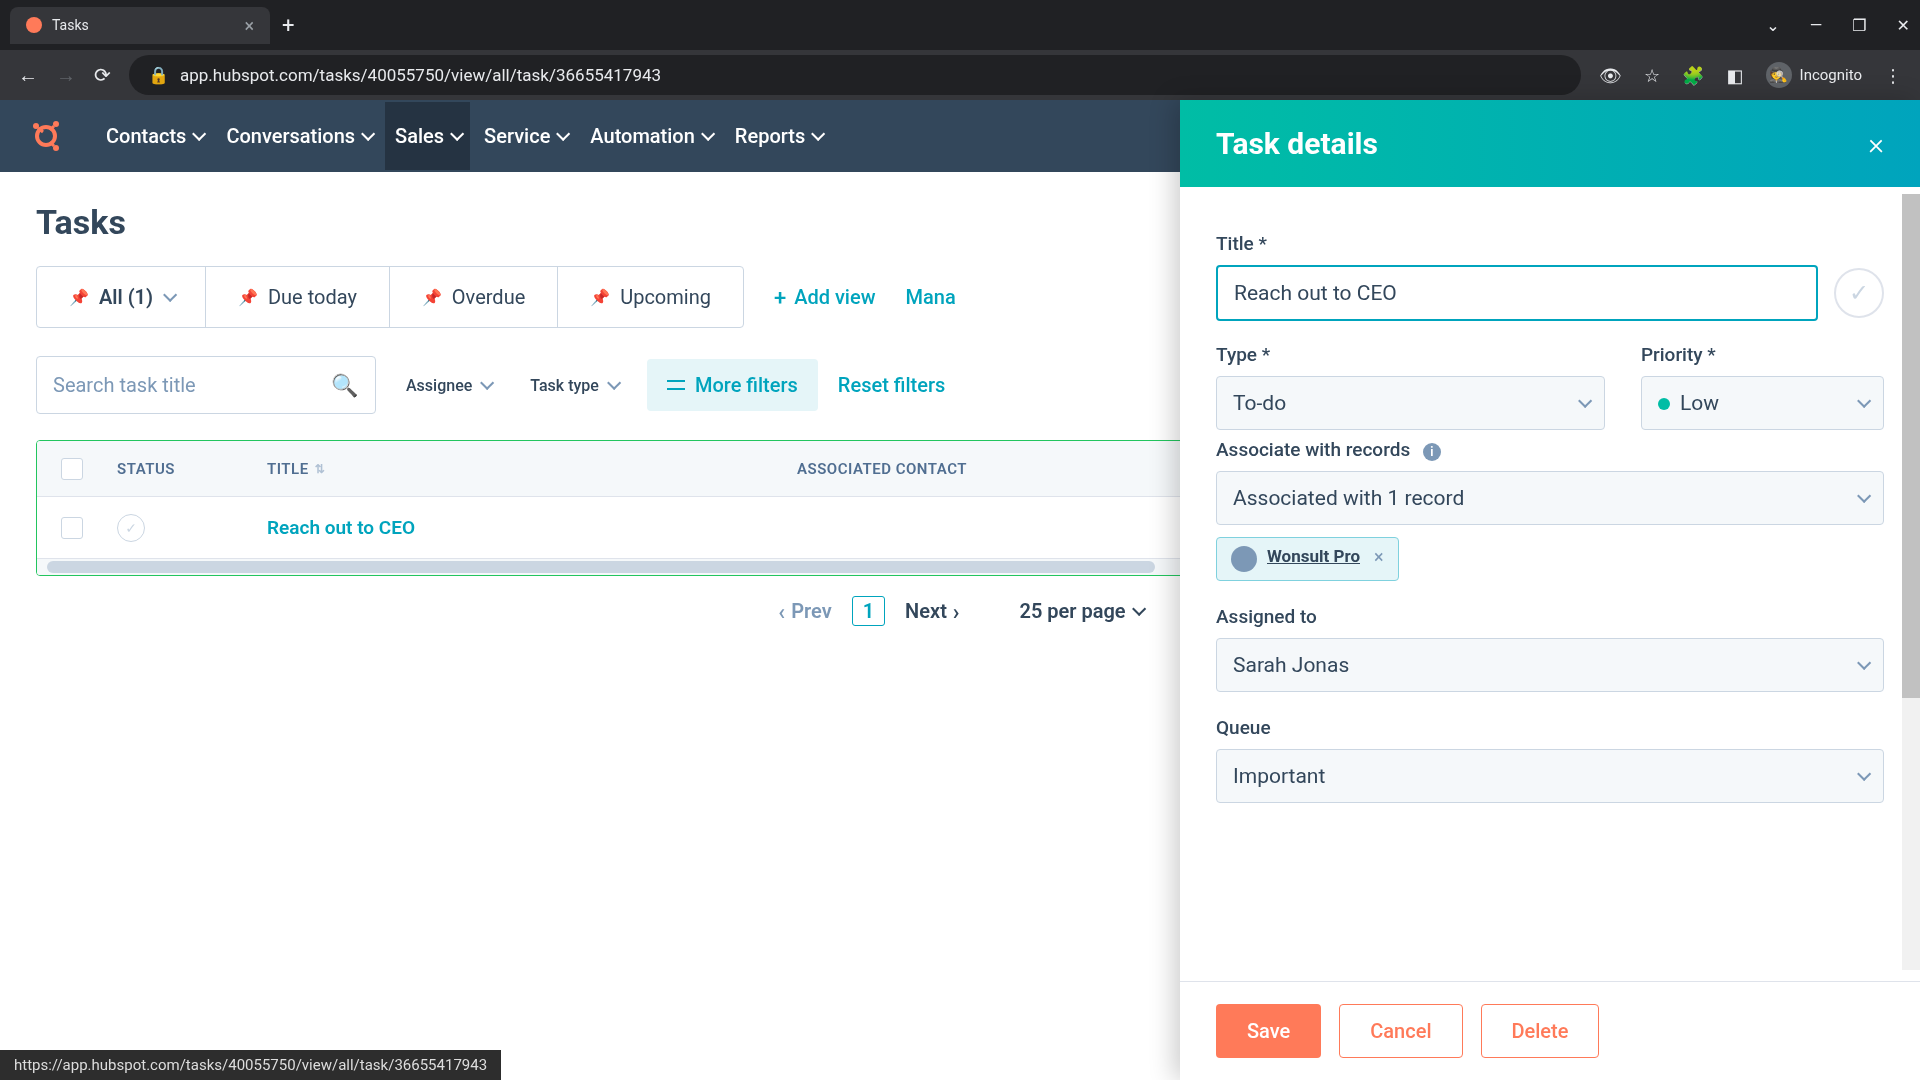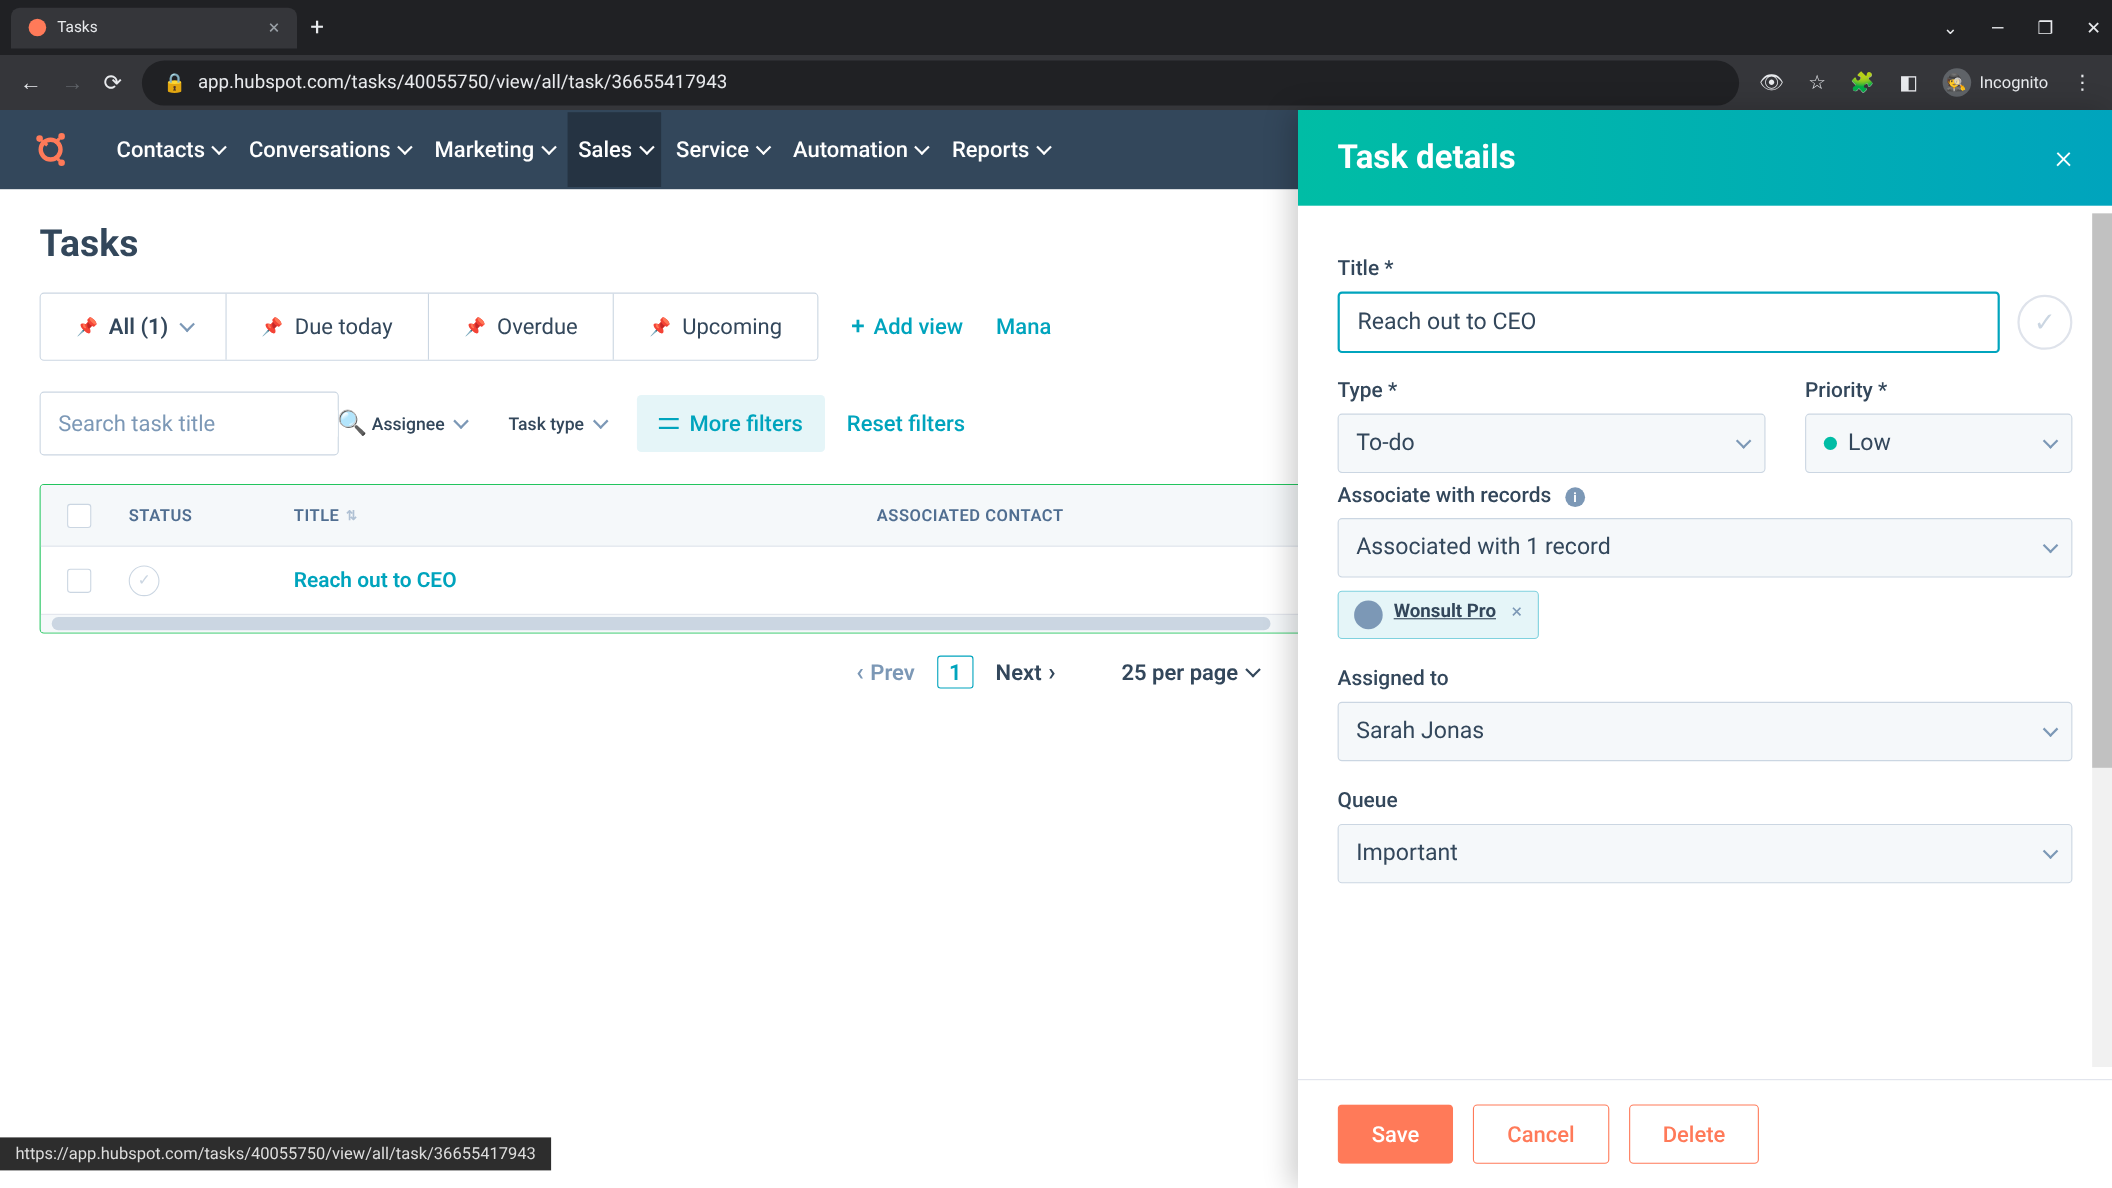--- a/index.html
+++ b/index.html
@@ -34,21 +34,21 @@
 .view-tab:last-child{border-right:none}
 .view-tab.active{font-weight:600}
 .pin-icon{color:#7c98b6;font-size:16px}
 .view-tab .caret-d{color:#7c98b6}
 .tabs-extra{display:flex;align-items:center;gap:30px;margin-left:30px}
 .add-view{color:#00a4bd;font-size:20px;font-weight:500;display:flex;align-items:center;gap:8px;cursor:pointer}
 .plus-ic{font-size:22px}
 .manage-link{color:#00a4bd;font-size:20px;font-weight:500;cursor:pointer}
 .tabs-line{display:flex;align-items:center}
 .filter-row{display:flex;align-items:center;gap:20px;margin-top:28px}
-.search-box{border:1px solid #cbd6e2;border-radius:4px;display:flex;align-items:center;padding:0 16px;height:58px;width:272px}
+.search-box{border:1px solid #cbd6e2;border-radius:4px;display:flex;align-items:center;padding:0 16px;height:58px;width:340px}
 .search-box input{border:none;outline:none;font-size:20px;flex:1;color:#33475b}
 .search-box input::placeholder{color:#7c98b6}
 .search-ic{color:#00a4bd;font-size:22px}
 .filter-dd{color:#33475b;font-size:16px;font-weight:500;display:flex;align-items:center;gap:8px;cursor:pointer;padding:0 10px}
 .filter-dd .caret-d{color:#7c98b6}
 .more-filters{background:#e5f5f8;color:#00a4bd;padding:14px 20px;border-radius:4px;font-size:20px;font-weight:500;display:flex;align-items:center;gap:10px;cursor:pointer}
 .sliders-ic{display:inline-block;width:18px;height:14px;position:relative}
 .sliders-ic::before,.sliders-ic::after{content:"";position:absolute;left:0;right:0;height:2px;background:#00a4bd}
 .sliders-ic::before{top:2px}
 .sliders-ic::after{bottom:2px}
@@ -91,21 +91,21 @@
 .fld-block{margin-bottom:24px}
 .info-ic{display:inline-flex;width:18px;height:18px;border-radius:50%;background:#7c98b6;color:#fff;align-items:center;justify-content:center;font-size:12px;margin-left:8px;font-weight:700}
 .chip{display:inline-flex;gap:10px;border:1.5px solid #7fd1de;background:#e5f5f8;border-radius:4px;padding:8px 14px;margin-top:12px}
 .chip-avatar{width:26px;height:26px;border-radius:50%;background:#7c98b6}
 .chip-label{color:#33475b;font-weight:700;font-size:17px;text-decoration:underline}
 .chip-x{color:#7c98b6;font-size:18px;cursor:pointer;margin-left:4px}
 .panel-footer{border-top:1px solid #dfe3eb;padding:22px 36px;display:flex;gap:18px}
 .btn{padding:14px 30px;border-radius:4px;font-size:20px;font-weight:500;cursor:pointer;border:1px solid transparent}
 .btn-primary{background:#ff7a59;color:#fff}
 .btn-secondary{background:#fff;border-color:#ff7a59;color:#ff7a59}
-.statusbar{position:absolute;left:0;bottom:16px;background:#2d2d2d;color:#ddd;font-size:15px;padding:6px 14px}
+.statusbar{position:absolute;left:0;bottom:0;background:#2d2d2d;color:#ddd;font-size:15px;padding:6px 14px}
 .vscroll{position:absolute;right:0;top:94px;bottom:110px;width:18px;background:#f1f1f1}
 .vscroll-thumb{position:absolute;top:0;width:100%;height:65%;background:#c1c1c1}
 </style>
 </head>
 <body>
 
 <div class="browser-chrome">
   <div class="tab">
     <span class="tab-favicon"></span>
     <span>Tasks</span>
@@ -156,24 +156,20 @@
     </div>
     <div id="nav-items" style="display: flex; gap: 4px;">
         <div class="nav-item">
           <span>Contacts</span>
           <span class="caret-d"></span>
         </div>
         <div class="nav-item">
           <span>Conversations</span>
           <span class="caret-d"></span>
         </div>
-        <div class="nav-item">
-          <span>Marketing</span>
-          <span class="caret-d"></span>
-        </div>
         <div class="nav-item active">
           <span>Sales</span>
           <span class="caret-d"></span>
         </div>
         <div class="nav-item">
           <span>Service</span>
           <span class="caret-d"></span>
         </div>
         <div class="nav-item">
           <span>Automation</span>

